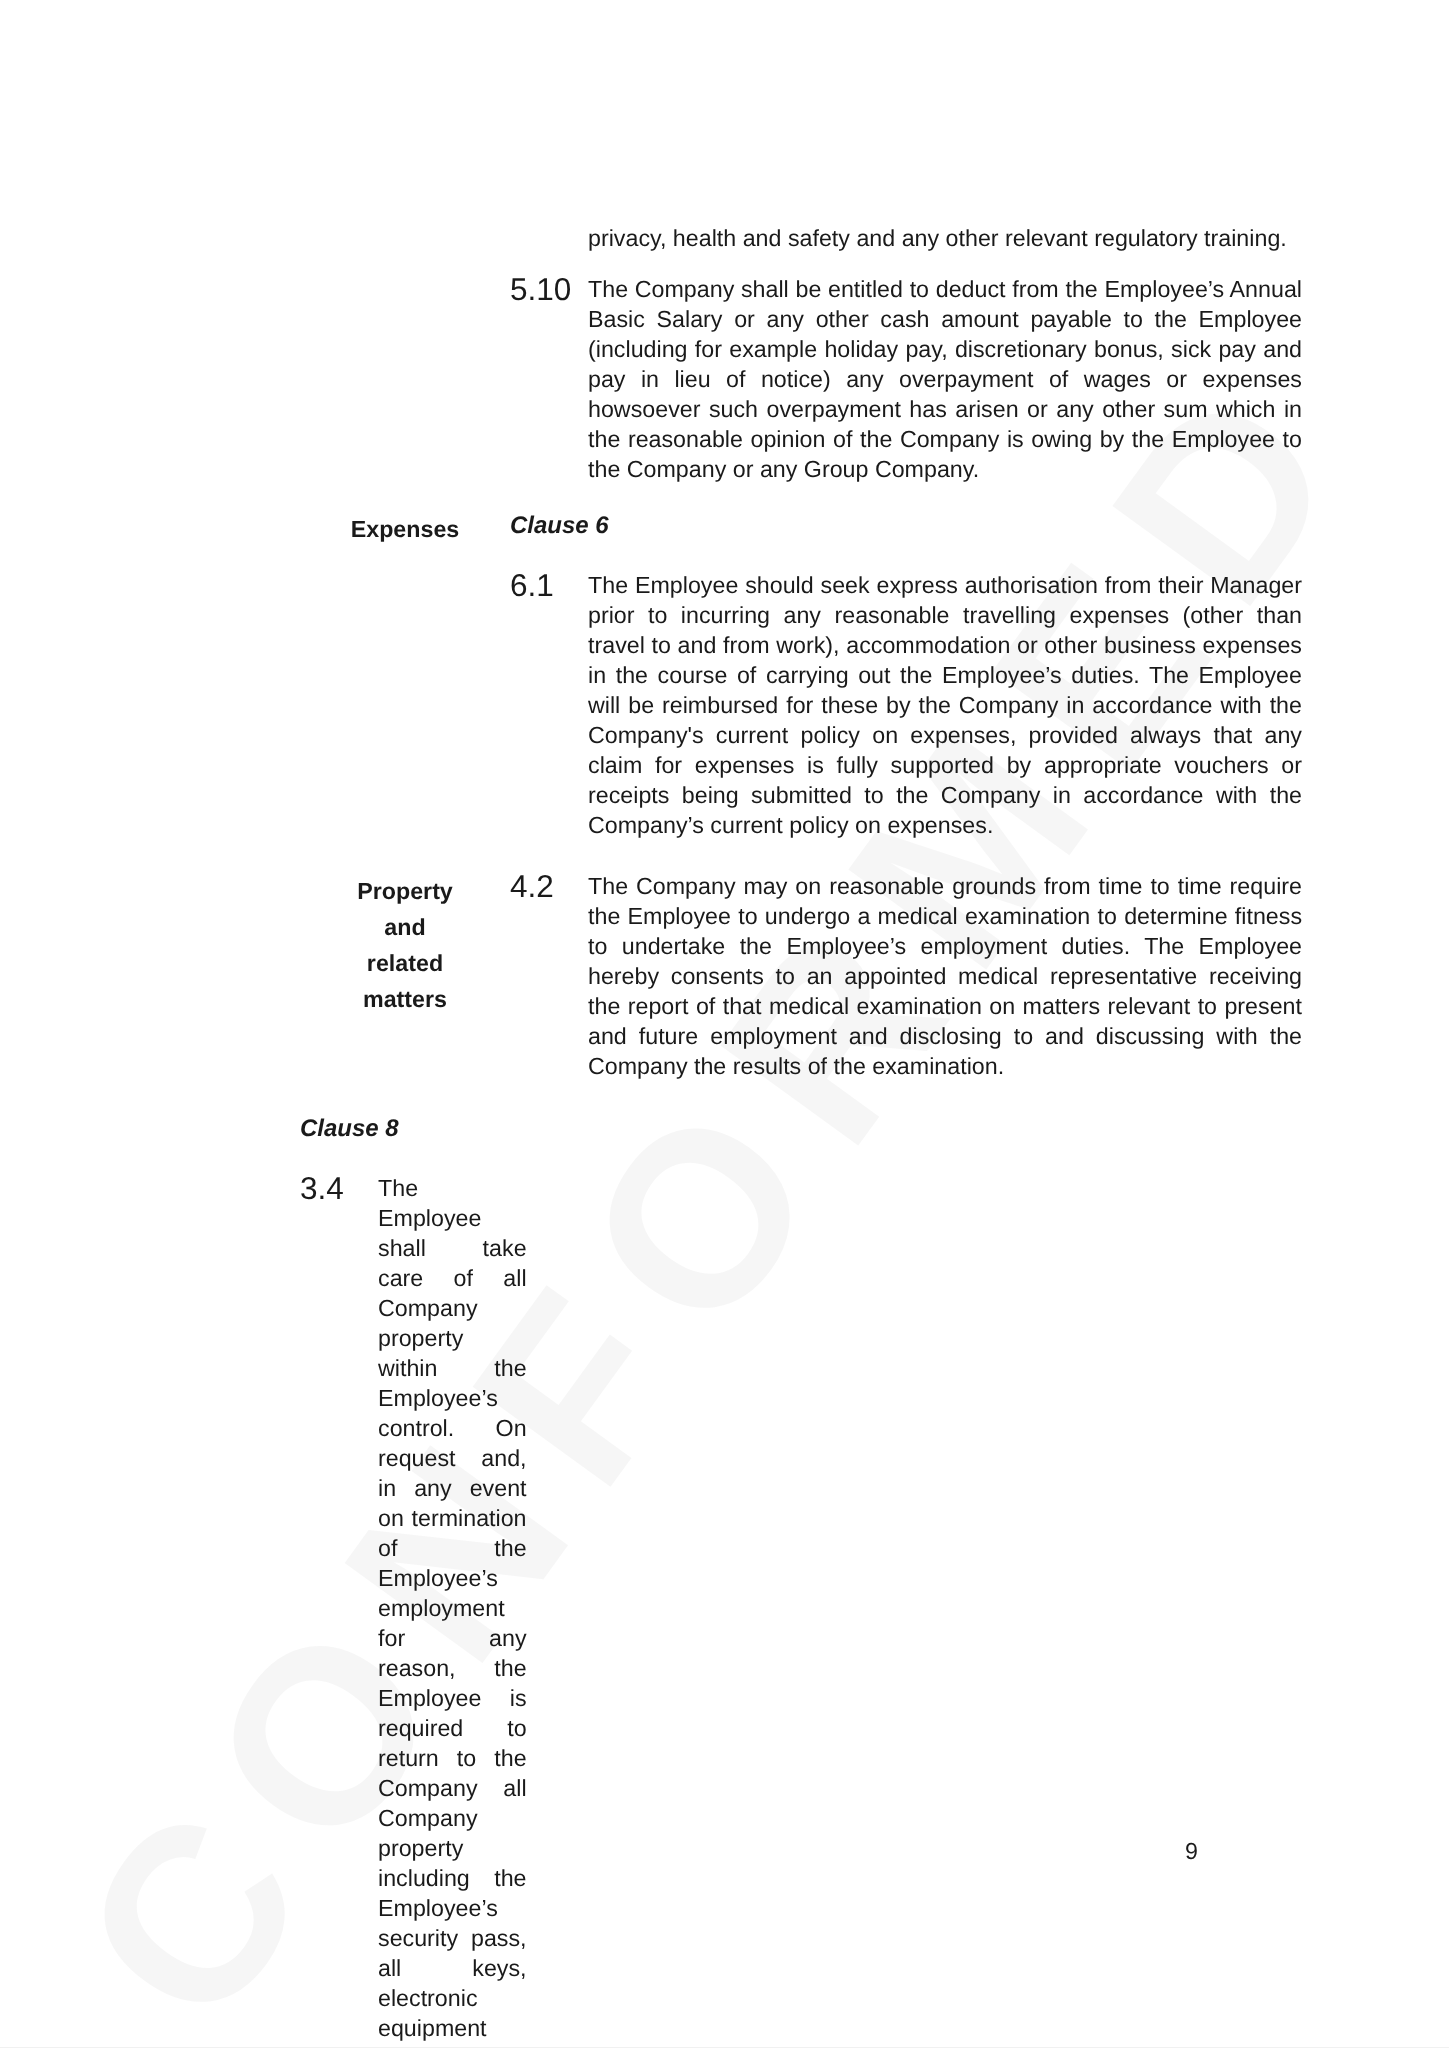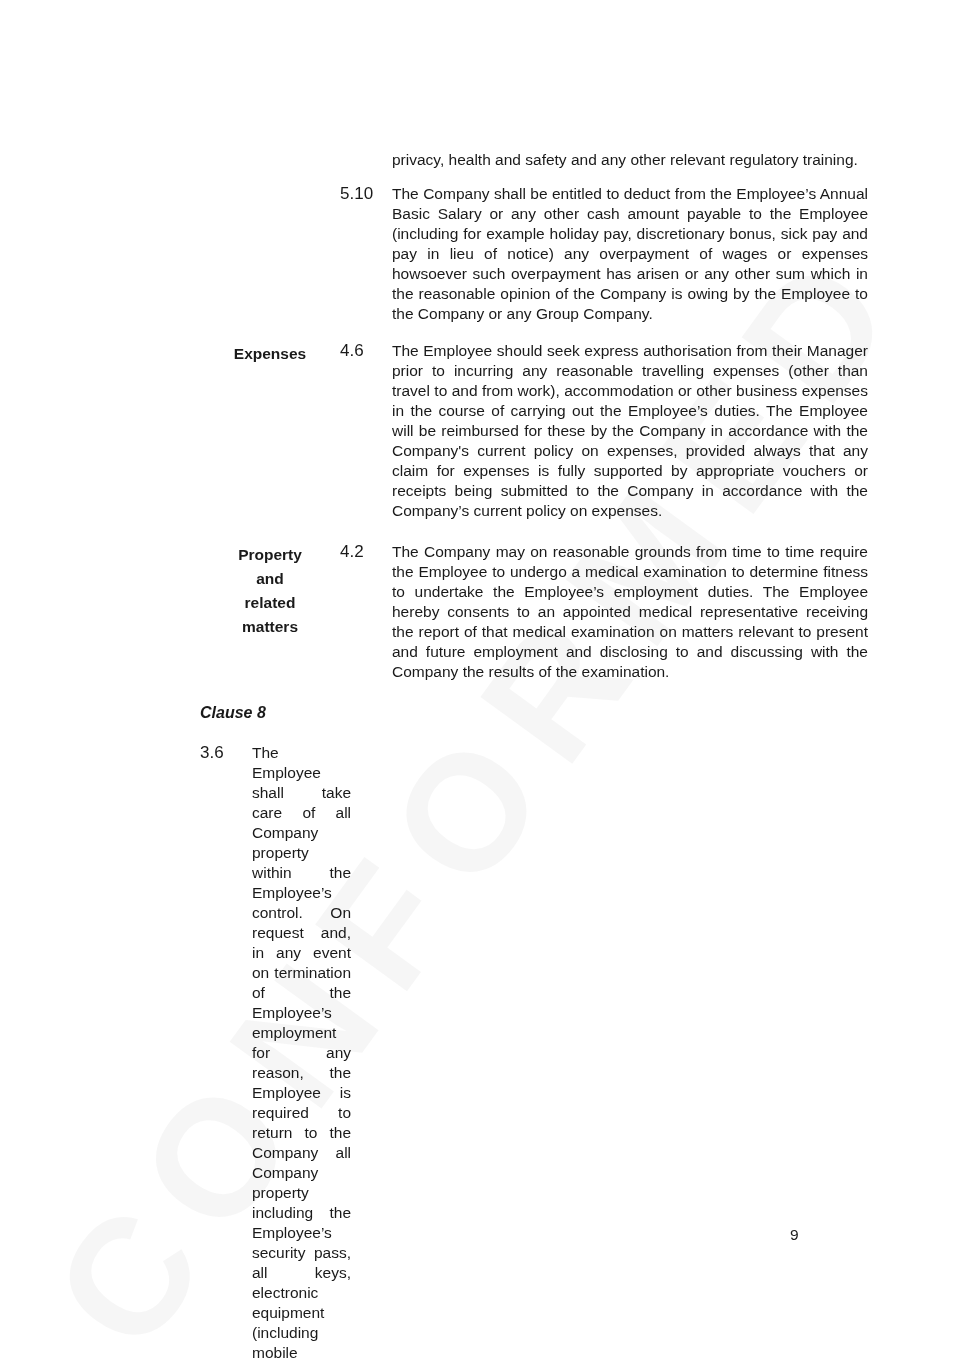--- a/index.html
+++ b/index.html
@@ -59,21 +59,21 @@
   }
   .clause-item {
     display: grid;
     grid-template-columns: 52px 1fr;
     align-items: start;
   }
   .clause-item + .clause-item {
     margin-top: 22px;
   }
   .clause-num {
-    font-size: 17px;
+    font-size: 21px;
     line-height: 20px;
     padding-top: 0;
   }
   .clause-text {
     margin: 0;
     font-size: 15.5px;
     line-height: 20px;
     text-align: justify;
   }
   .sec {
@@ -117,22 +117,23 @@
         <div class="clause-item">
           <div class="clause-num">5.10</div>
           <p class="clause-text">The Company shall be entitled to deduct from the Employee’s Annual Basic Salary or any other cash amount payable to the Employee (including for example holiday pay, discretionary bonus, sick pay and pay in lieu of notice) any overpayment of wages or expenses howsoever such overpayment has arisen or any other sum which in the reasonable opinion of the Company is owing by the Employee to the Company or any Group Company.</p>
         </div>
       </div>
     </section>
 
     <section class="row sec">
       <div class="margin-label">Expenses</div>
       <div>
+        <h3 class="clause-heading">Clause 6</h3>
         <div class="clause-item">
-          <div class="clause-num">4.6</div>
+          <div class="clause-num">6.1</div>
           <p class="clause-text">The Employee should seek express authorisation from their Manager prior to incurring any reasonable travelling expenses (other than travel to and from work), accommodation or other business expenses in the course of carrying out the Employee’s duties.  The Employee will be reimbursed for these by the Company in accordance with the Company's current policy on expenses, provided always that any claim for expenses is fully supported by appropriate vouchers or receipts being submitted to the Company in accordance with the Company’s current policy on expenses.</p>
         </div>
       </div>
     </section>
 
     <section class="row sec">
       <div class="margin-label">Property
 and
 related
 matters</div>
@@ -141,21 +142,21 @@
           <div class="clause-num">4.2</div>
           <p class="clause-text">The Company may on reasonable grounds from time to time require the Employee to undergo a medical examination to determine fitness to undertake the Employee’s employment duties. The Employee hereby consents to an appointed medical representative receiving the report of that medical examination on matters relevant to present and future employment and disclosing to and discussing with the Company the results of the examination.</p>
         </div>
       </div>
     </section>
 
     <section class="row sec">
       <div>
         <h3 class="clause-heading">Clause 8</h3>
         <div class="clause-item">
-          <div class="clause-num">3.6</div>
+          <div class="clause-num">3.4</div>
           <p class="clause-text">The Employee shall take care of all Company property within the Employee’s control. On request and, in any event on termination of the Employee’s employment for any reason, the Employee is required to return to the Company all Company property including the Employee’s security pass, all keys, electronic equipment (including mobile phones, IPad or other tablets, USB flash drives and similar devices), computer hardware and software including discs and all documents in whatever form (including notes and minutes of meetings, customer lists, diaries and address books, computer printouts, plans, projections) together with all copies (irrespective of by whom and in what circumstances such copies were made) which are in the Employee’s possession or control.</p>
         </div>
       </div>
     </section>
 
   </main>
 
   <div class="page-number">9</div>
 
 </div>

